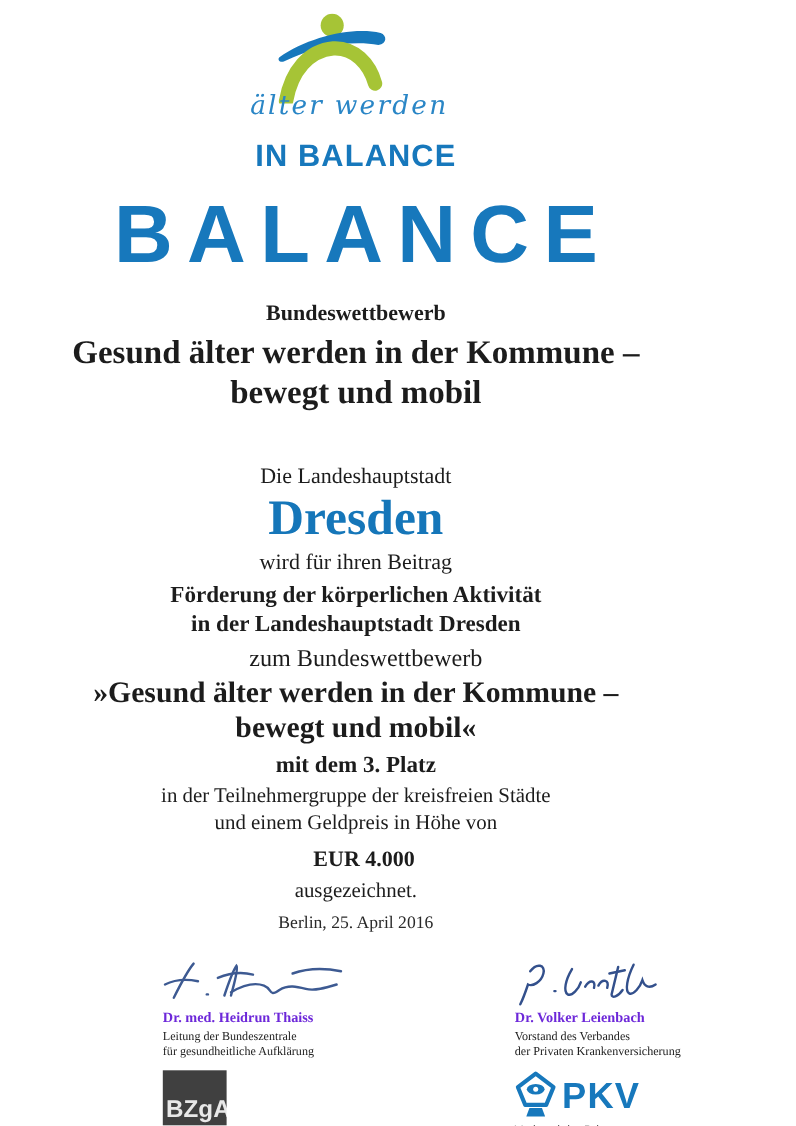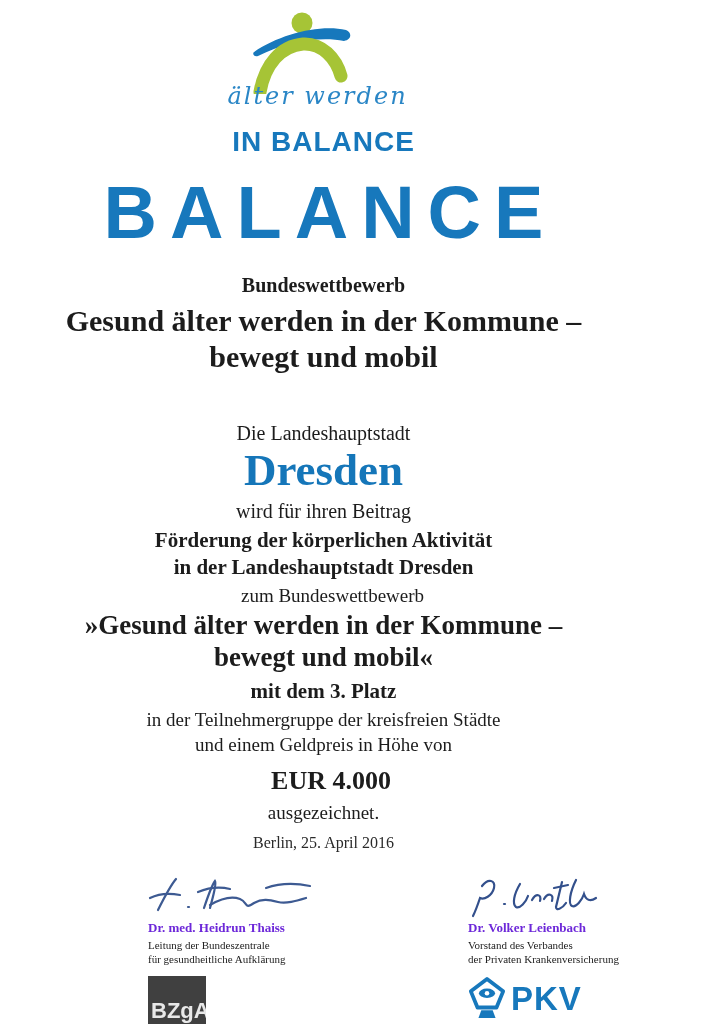--- a/index.html
+++ b/index.html
@@ -28,25 +28,25 @@
     font-size:74px;line-height:0.95;letter-spacing:13px;color:#1778bc;
     text-indent:13px; 
   }
   .comp-label{margin-top:26px;font-weight:bold;font-size:20px;}
   .comp-name{margin-top:6px;font-weight:bold;font-size:30px;line-height:1.18;}
 
   .intro{margin-top:48px;font-size:20px;}
   .city{margin-top:2px;font-weight:bold;font-size:45px;color:#1576b9;line-height:1.05;}
   .lead{margin-top:6px;font-size:20px;}
   .contribution{margin-top:4px;font-weight:bold;font-size:21px;line-height:1.25;}
-  .to-comp{margin-top:5px;font-size:19px;padding-left:18px;}
+  .to-comp{margin-top:5px;font-size:22px;padding-left:18px;}
   .quoted{margin-top:2px;font-weight:bold;font-size:27px;line-height:1.2;}
   .award{margin-top:5px;font-weight:bold;font-size:21px;}
   .group{margin-top:3px;font-size:19px;line-height:1.35;}
-  .prize{margin-top:8px;font-weight:bold;font-size:26px;padding-left:15px;}
+  .prize{margin-top:8px;font-weight:bold;font-size:20px;padding-left:15px;}
   .closing{margin-top:6px;font-size:19px;}
   .place-date{margin-top:10px;font-size:16px;color:#2a2a2a;}
 
   .row{display:flex;align-items:flex-start;text-align:left;padding-left:148px;}
   .col-l{width:320px;flex:0 0 320px;}
   .col-r{flex:1;}
 
   .signatures{margin-top:20px;}
   .sig-svg{display:block;margin-bottom:2px;}
   .sig-name{font-weight:bold;font-size:13px;color:#6d28d9;}

